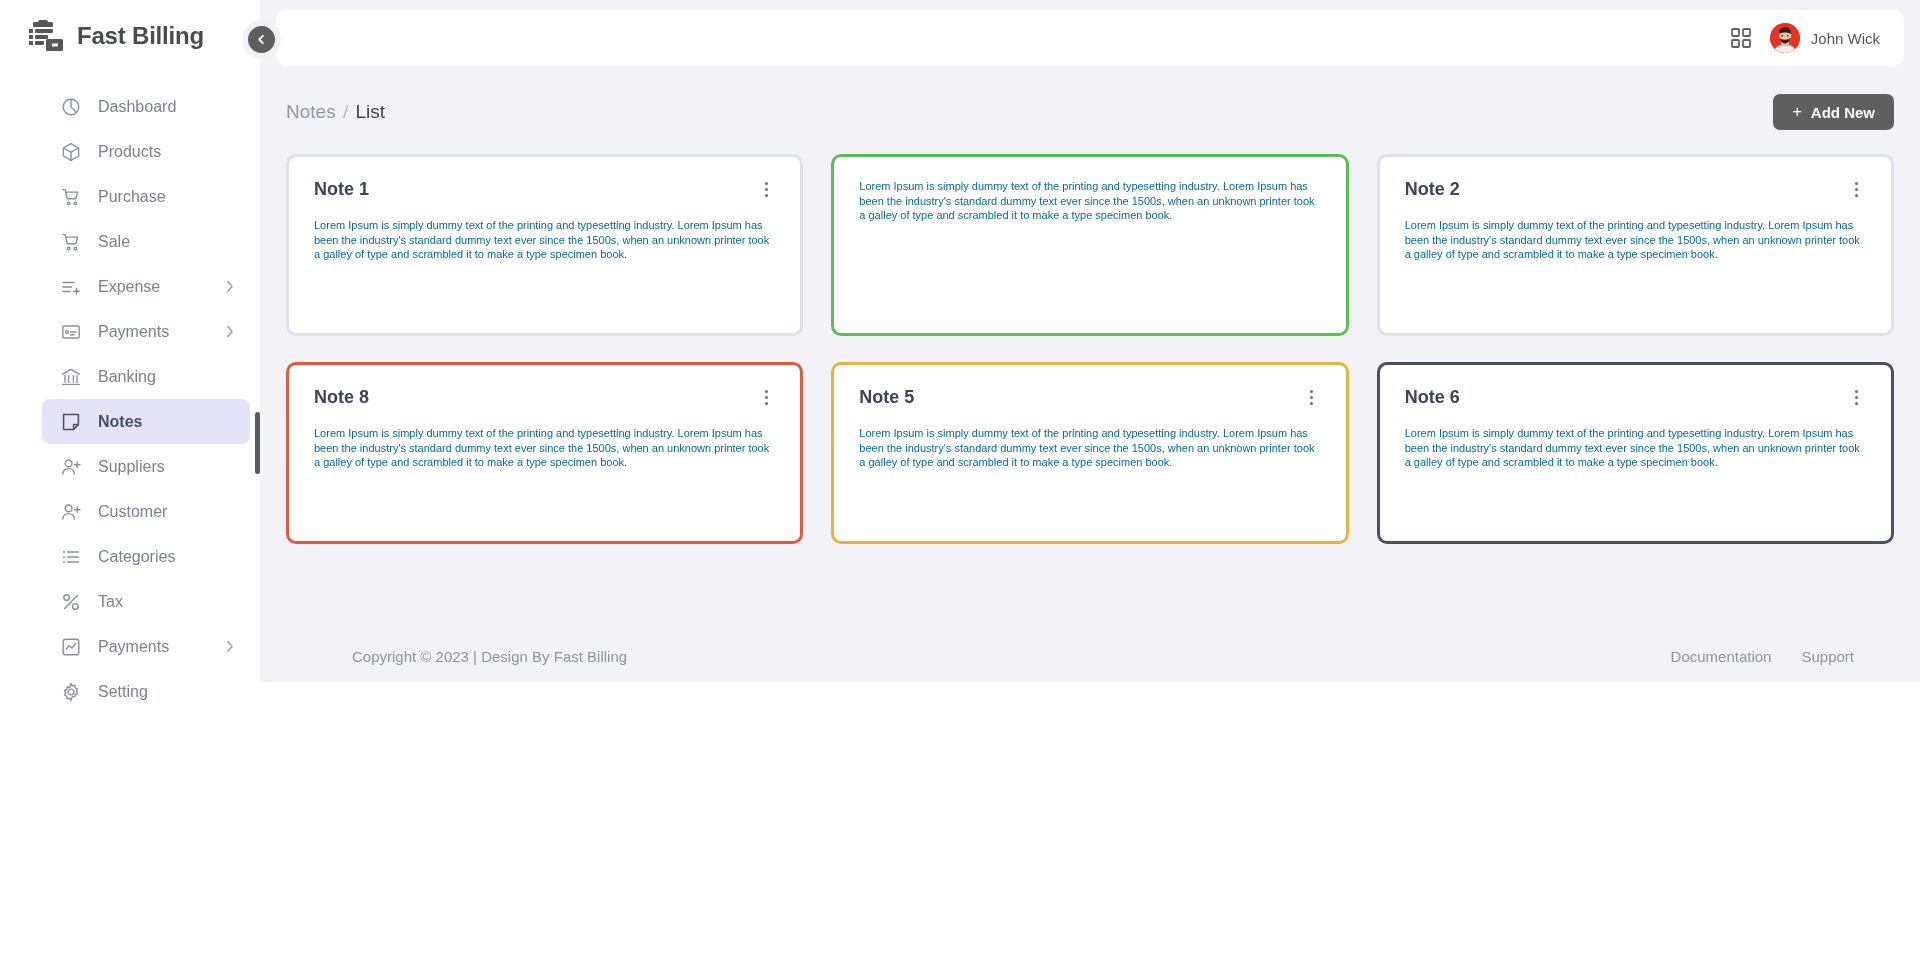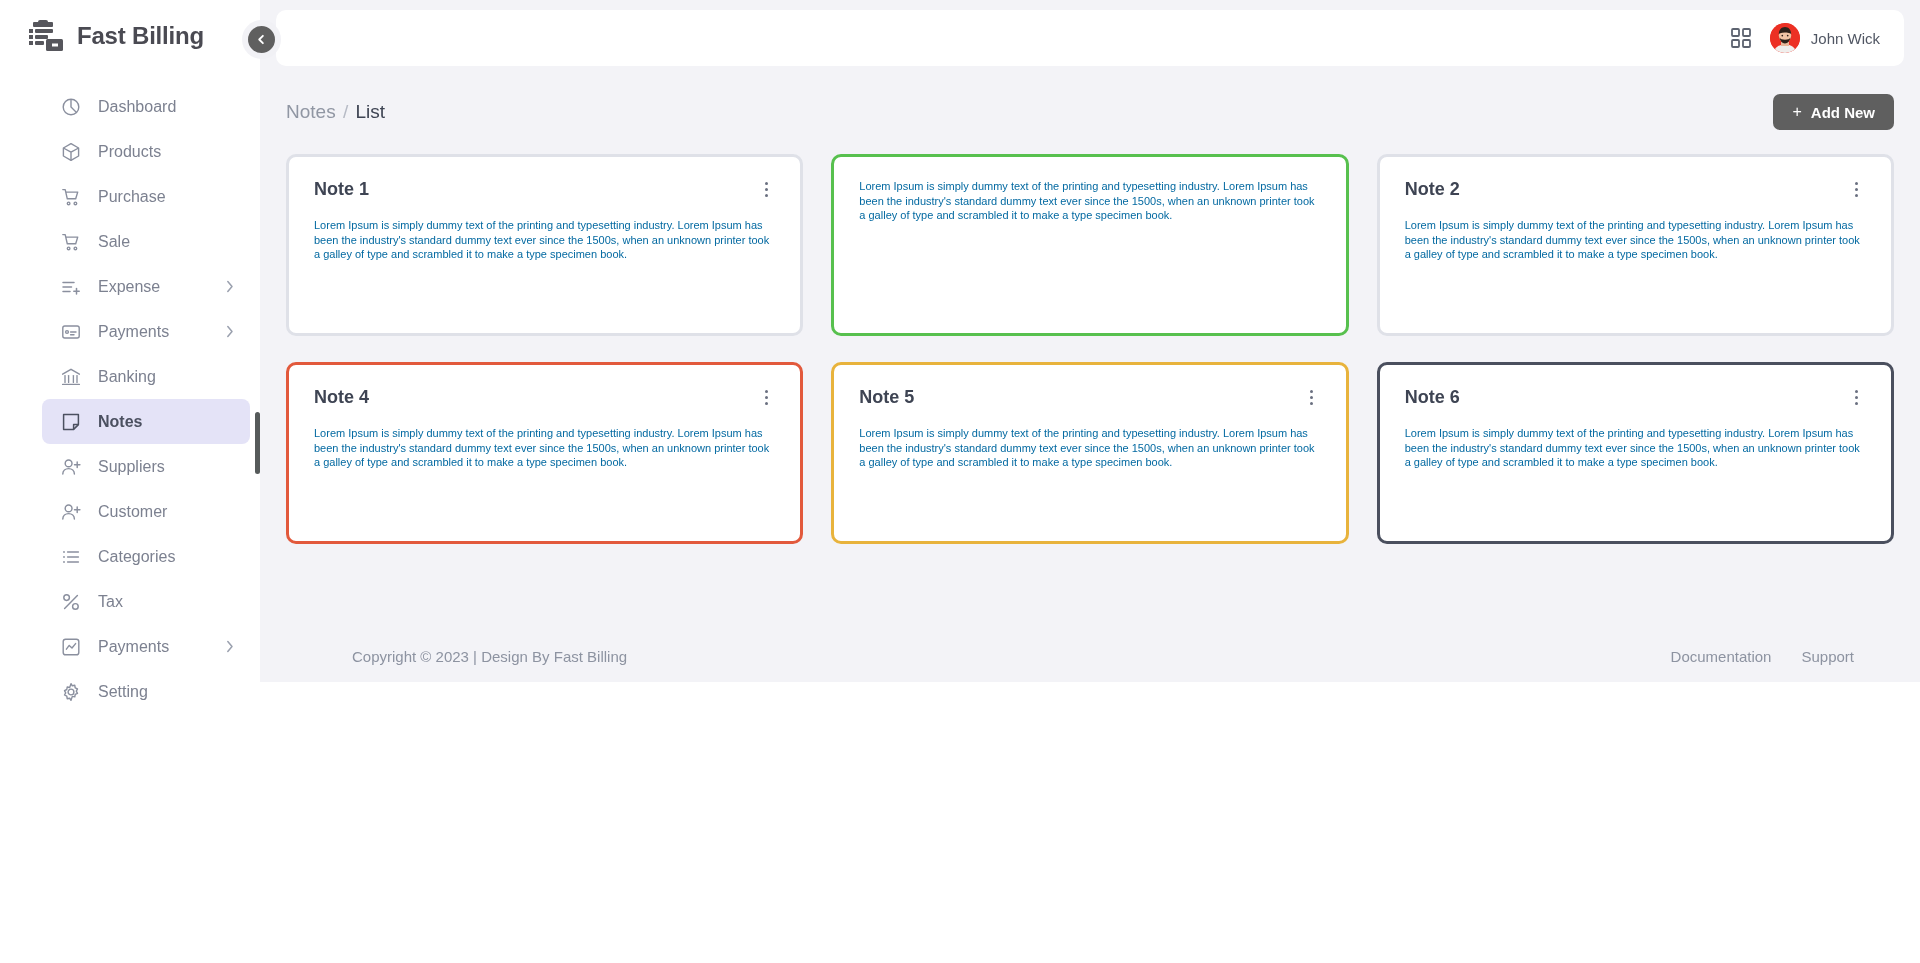--- a/index.html
+++ b/index.html
@@ -426,21 +426,21 @@
               <span class="kebab">
                 <i></i>
                 <i></i>
                 <i></i>
               </span>
             </div>
             <div class="card-body">Lorem Ipsum is simply dummy text of the printing and typesetting industry. Lorem Ipsum has been the industry's standard dummy text ever since the 1500s, when an unknown printer took a galley of type and scrambled it to make a type specimen book.</div>
           </div>
           <div class="card" style="border-color: rgb(226, 89, 60);">
             <div class="card-head">
-              <span class="card-title">Note 4</span>
+              <span class="card-title">Note 8</span>
               <span class="kebab">
                 <i></i>
                 <i></i>
                 <i></i>
               </span>
             </div>
             <div class="card-body">Lorem Ipsum is simply dummy text of the printing and typesetting industry. Lorem Ipsum has been the industry's standard dummy text ever since the 1500s, when an unknown printer took a galley of type and scrambled it to make a type specimen book.</div>
           </div>
           <div class="card" style="border-color: rgb(232, 179, 60);">
             <div class="card-head">

